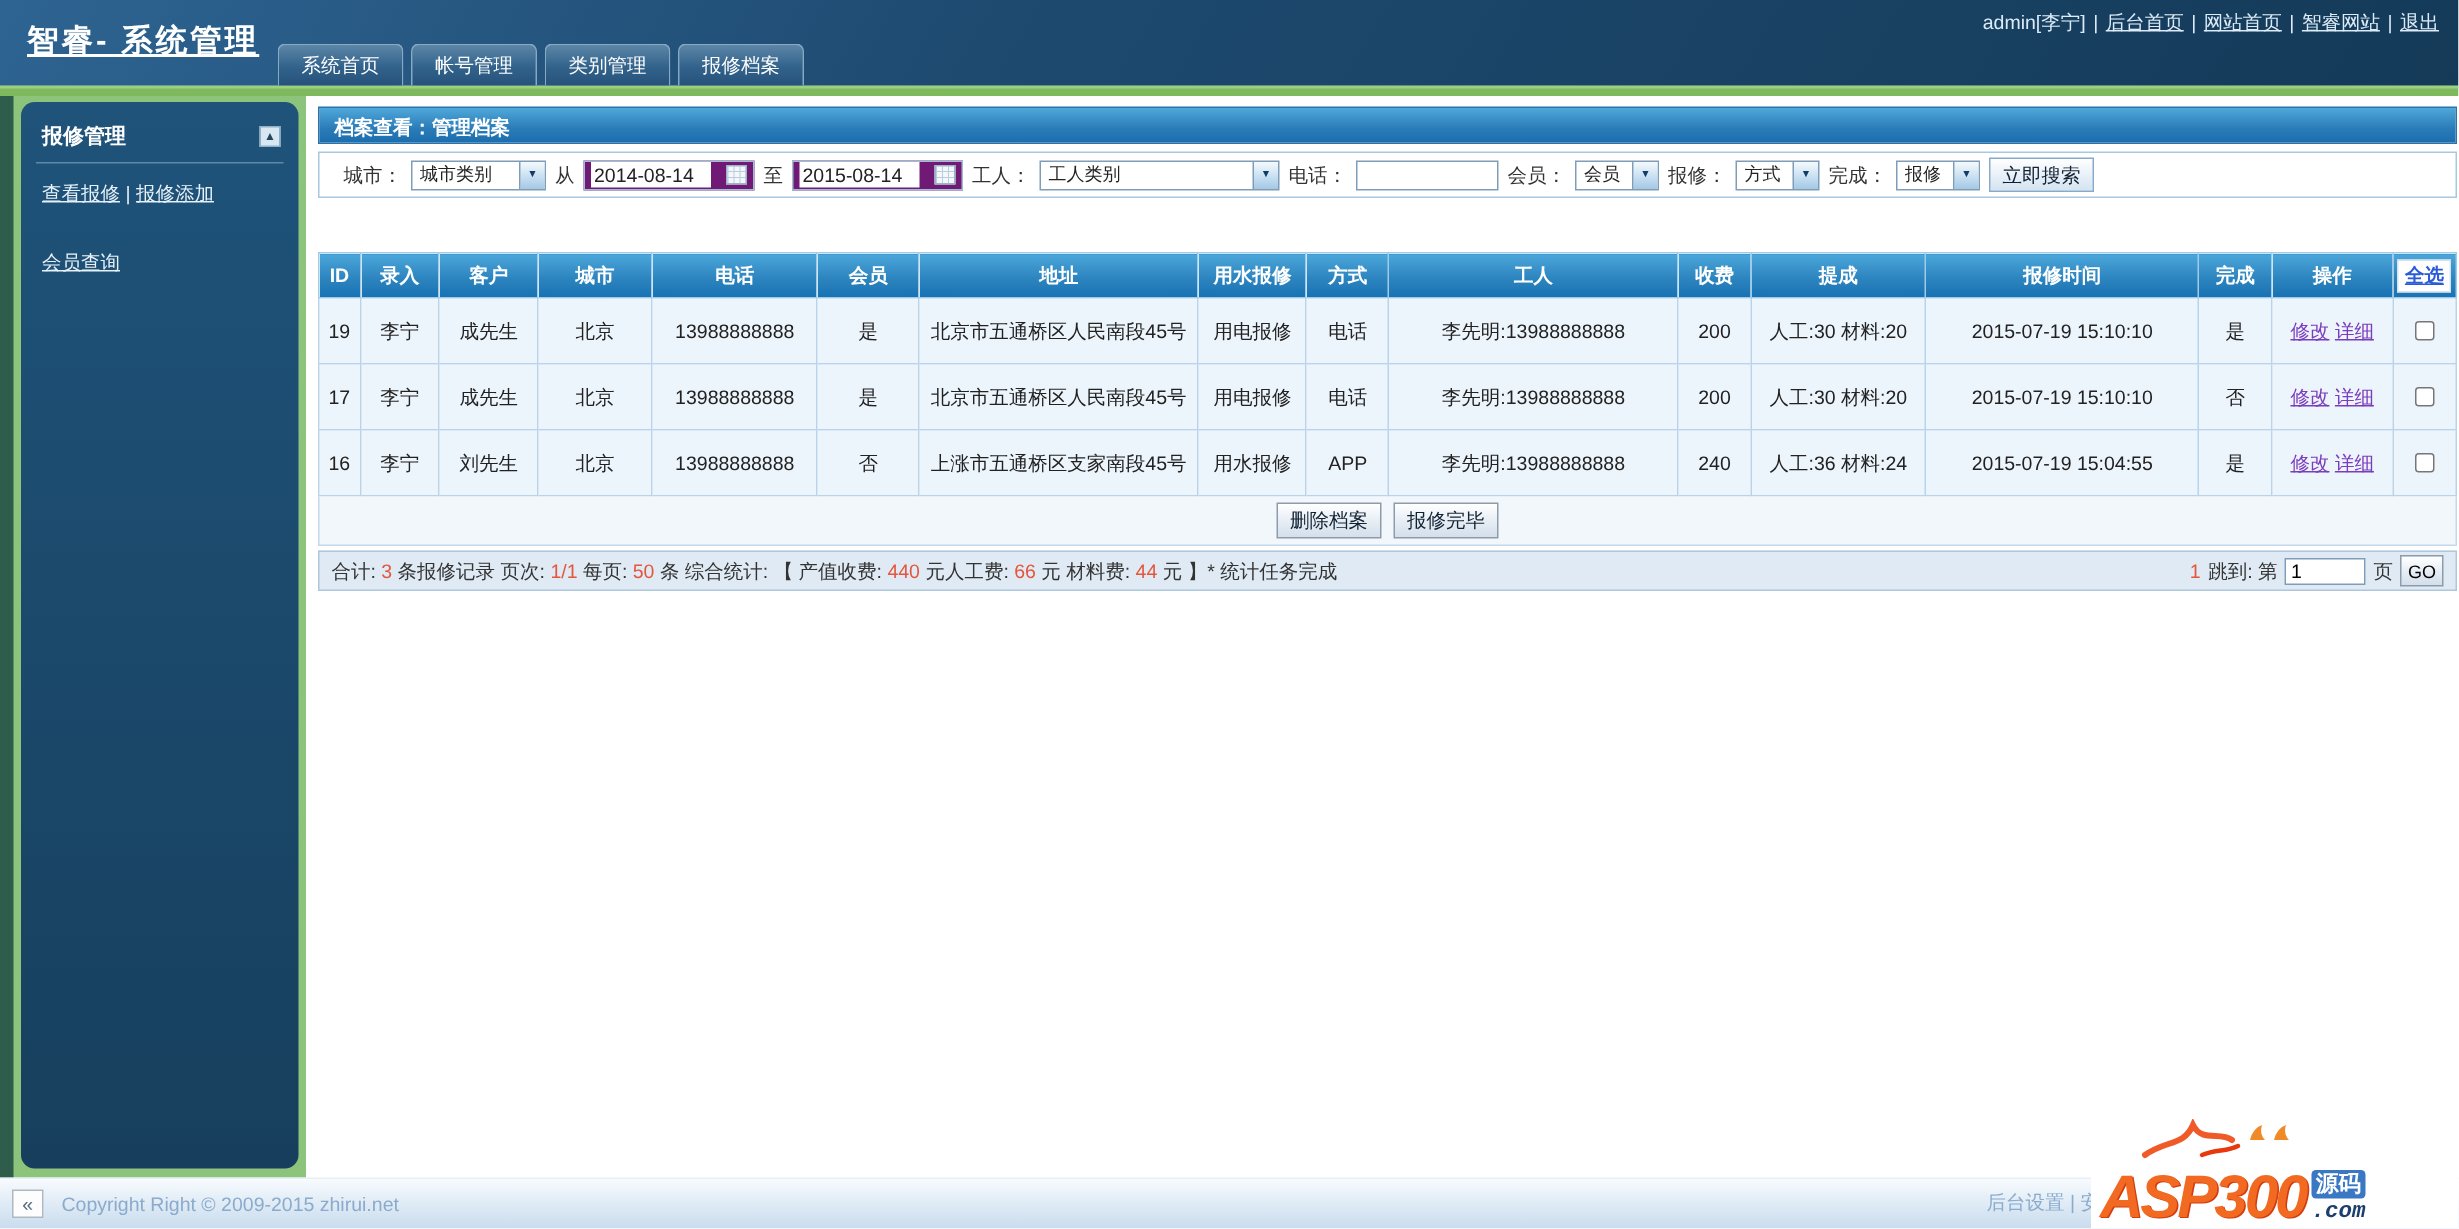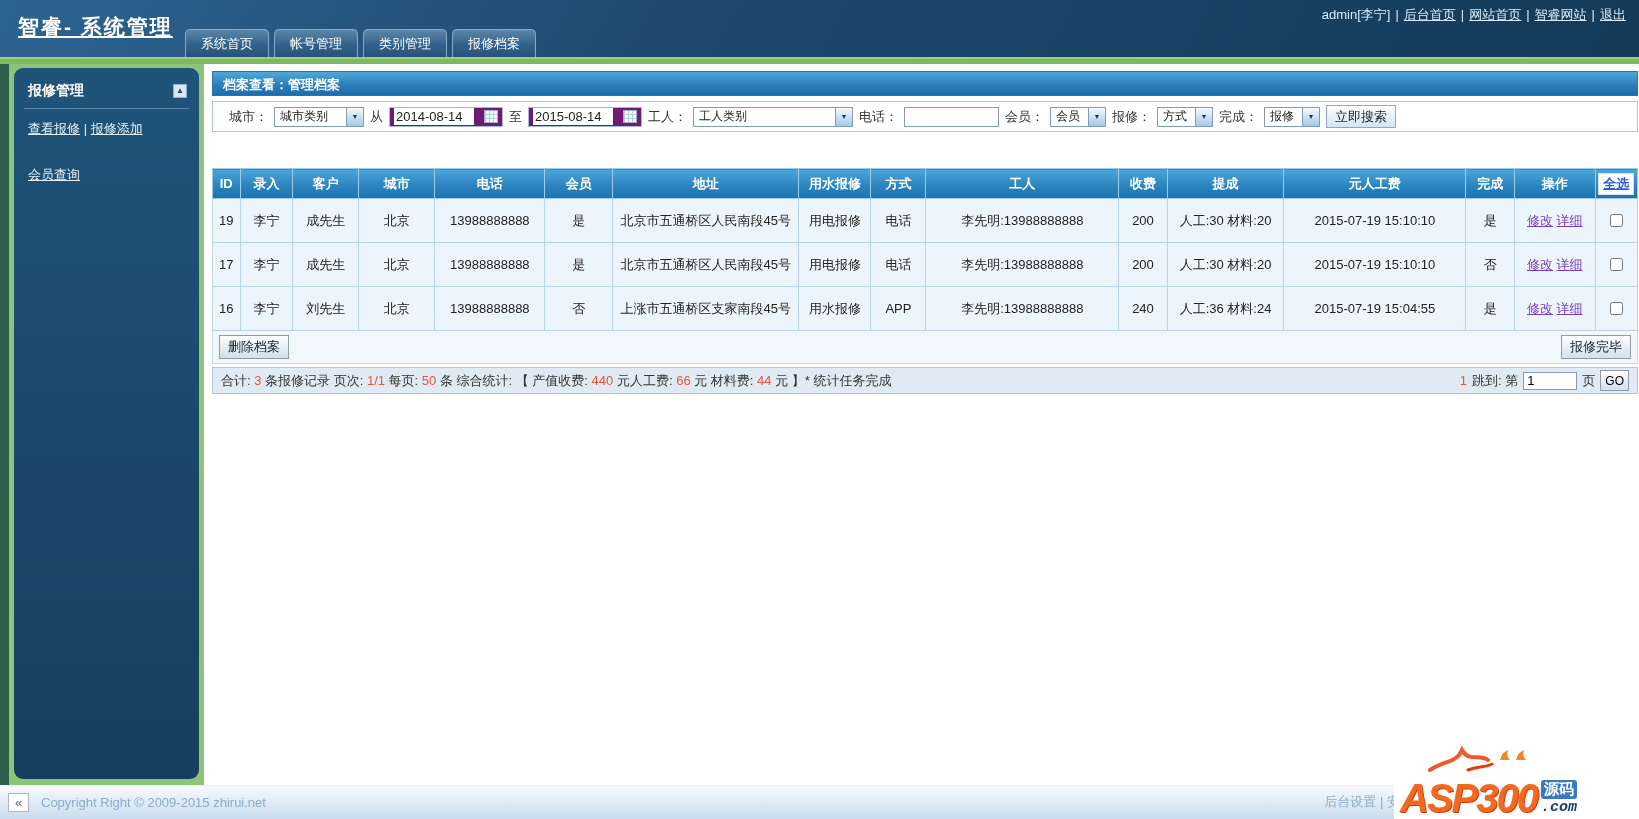--- a/index.html
+++ b/index.html
@@ -64,21 +64,21 @@
   th { background:linear-gradient(180deg,#4ba7db,#2d85bf 55%,#1871b2); color:#fff; font-weight:bold;
        height:30px; border:1px solid #9ecbe8; padding:0 2px; overflow:hidden; }
   td { height:30px; background:#edf5fc; border:1px solid #b9d4ea; text-align:center; color:#222;
        padding:12px 2px; overflow:hidden; white-space:nowrap; }
   .row-link { color:#7b3cbd; text-decoration:underline; cursor:pointer; }
   .select-all-box { display:inline-block; background:#fff; border:1px solid #d8e2ea; padding:1px 4px; cursor:pointer; }
   .select-all-box span { color:#2b5bd7; text-decoration:underline; font-weight:bold; font-size:13px; }
   td input[type=checkbox] { width:13px; height:13px; }
 
   .btn-strip { border:1px solid #c4d9ec; border-top:none; background:#f2f7fc; height:33px;
-               display:flex; align-items:center; justify-content:space-between; gap:8px; padding:0 6px; }
+               display:flex; align-items:center; justify-content:center; gap:8px; padding:0 6px; }
   .sys-btn { height:24px; border:1px solid #8e9bab; background:linear-gradient(180deg,#ffffff,#e8eef5 50%,#d3dfeb);
              font-size:13px; padding:0 8px; cursor:pointer; font-family:inherit; color:#123; }
 
   
   .stats-bar { margin-top:3px; border:1px solid #aec7dd; background:#dfeaf4; height:27px;
                display:flex; align-items:center; font-size:13px; color:#333; padding:0 8px; }
   .stats-left { white-space:pre; }
   .red { color:#e4573d; }
   .stats-right { margin-left:auto; display:flex; align-items:center; gap:5px; white-space:pre; }
   .page-num { color:#e4573d; cursor:pointer; }
@@ -205,21 +205,21 @@
               <th>客户</th>
               <th>城市</th>
               <th>电话</th>
               <th>会员</th>
               <th>地址</th>
               <th>用水报修</th>
               <th>方式</th>
               <th>工人</th>
               <th>收费</th>
               <th>提成</th>
-              <th>元人工费</th>
+              <th>报修时间</th>
               <th>完成</th>
               <th>操作</th>
               <th><span class="select-all-box"><span>全选</span></span></th>
             </tr>
           </thead>
           <tbody>
             <tr>
               <td>19</td>
               <td>李宁</td>
               <td>成先生</td>

